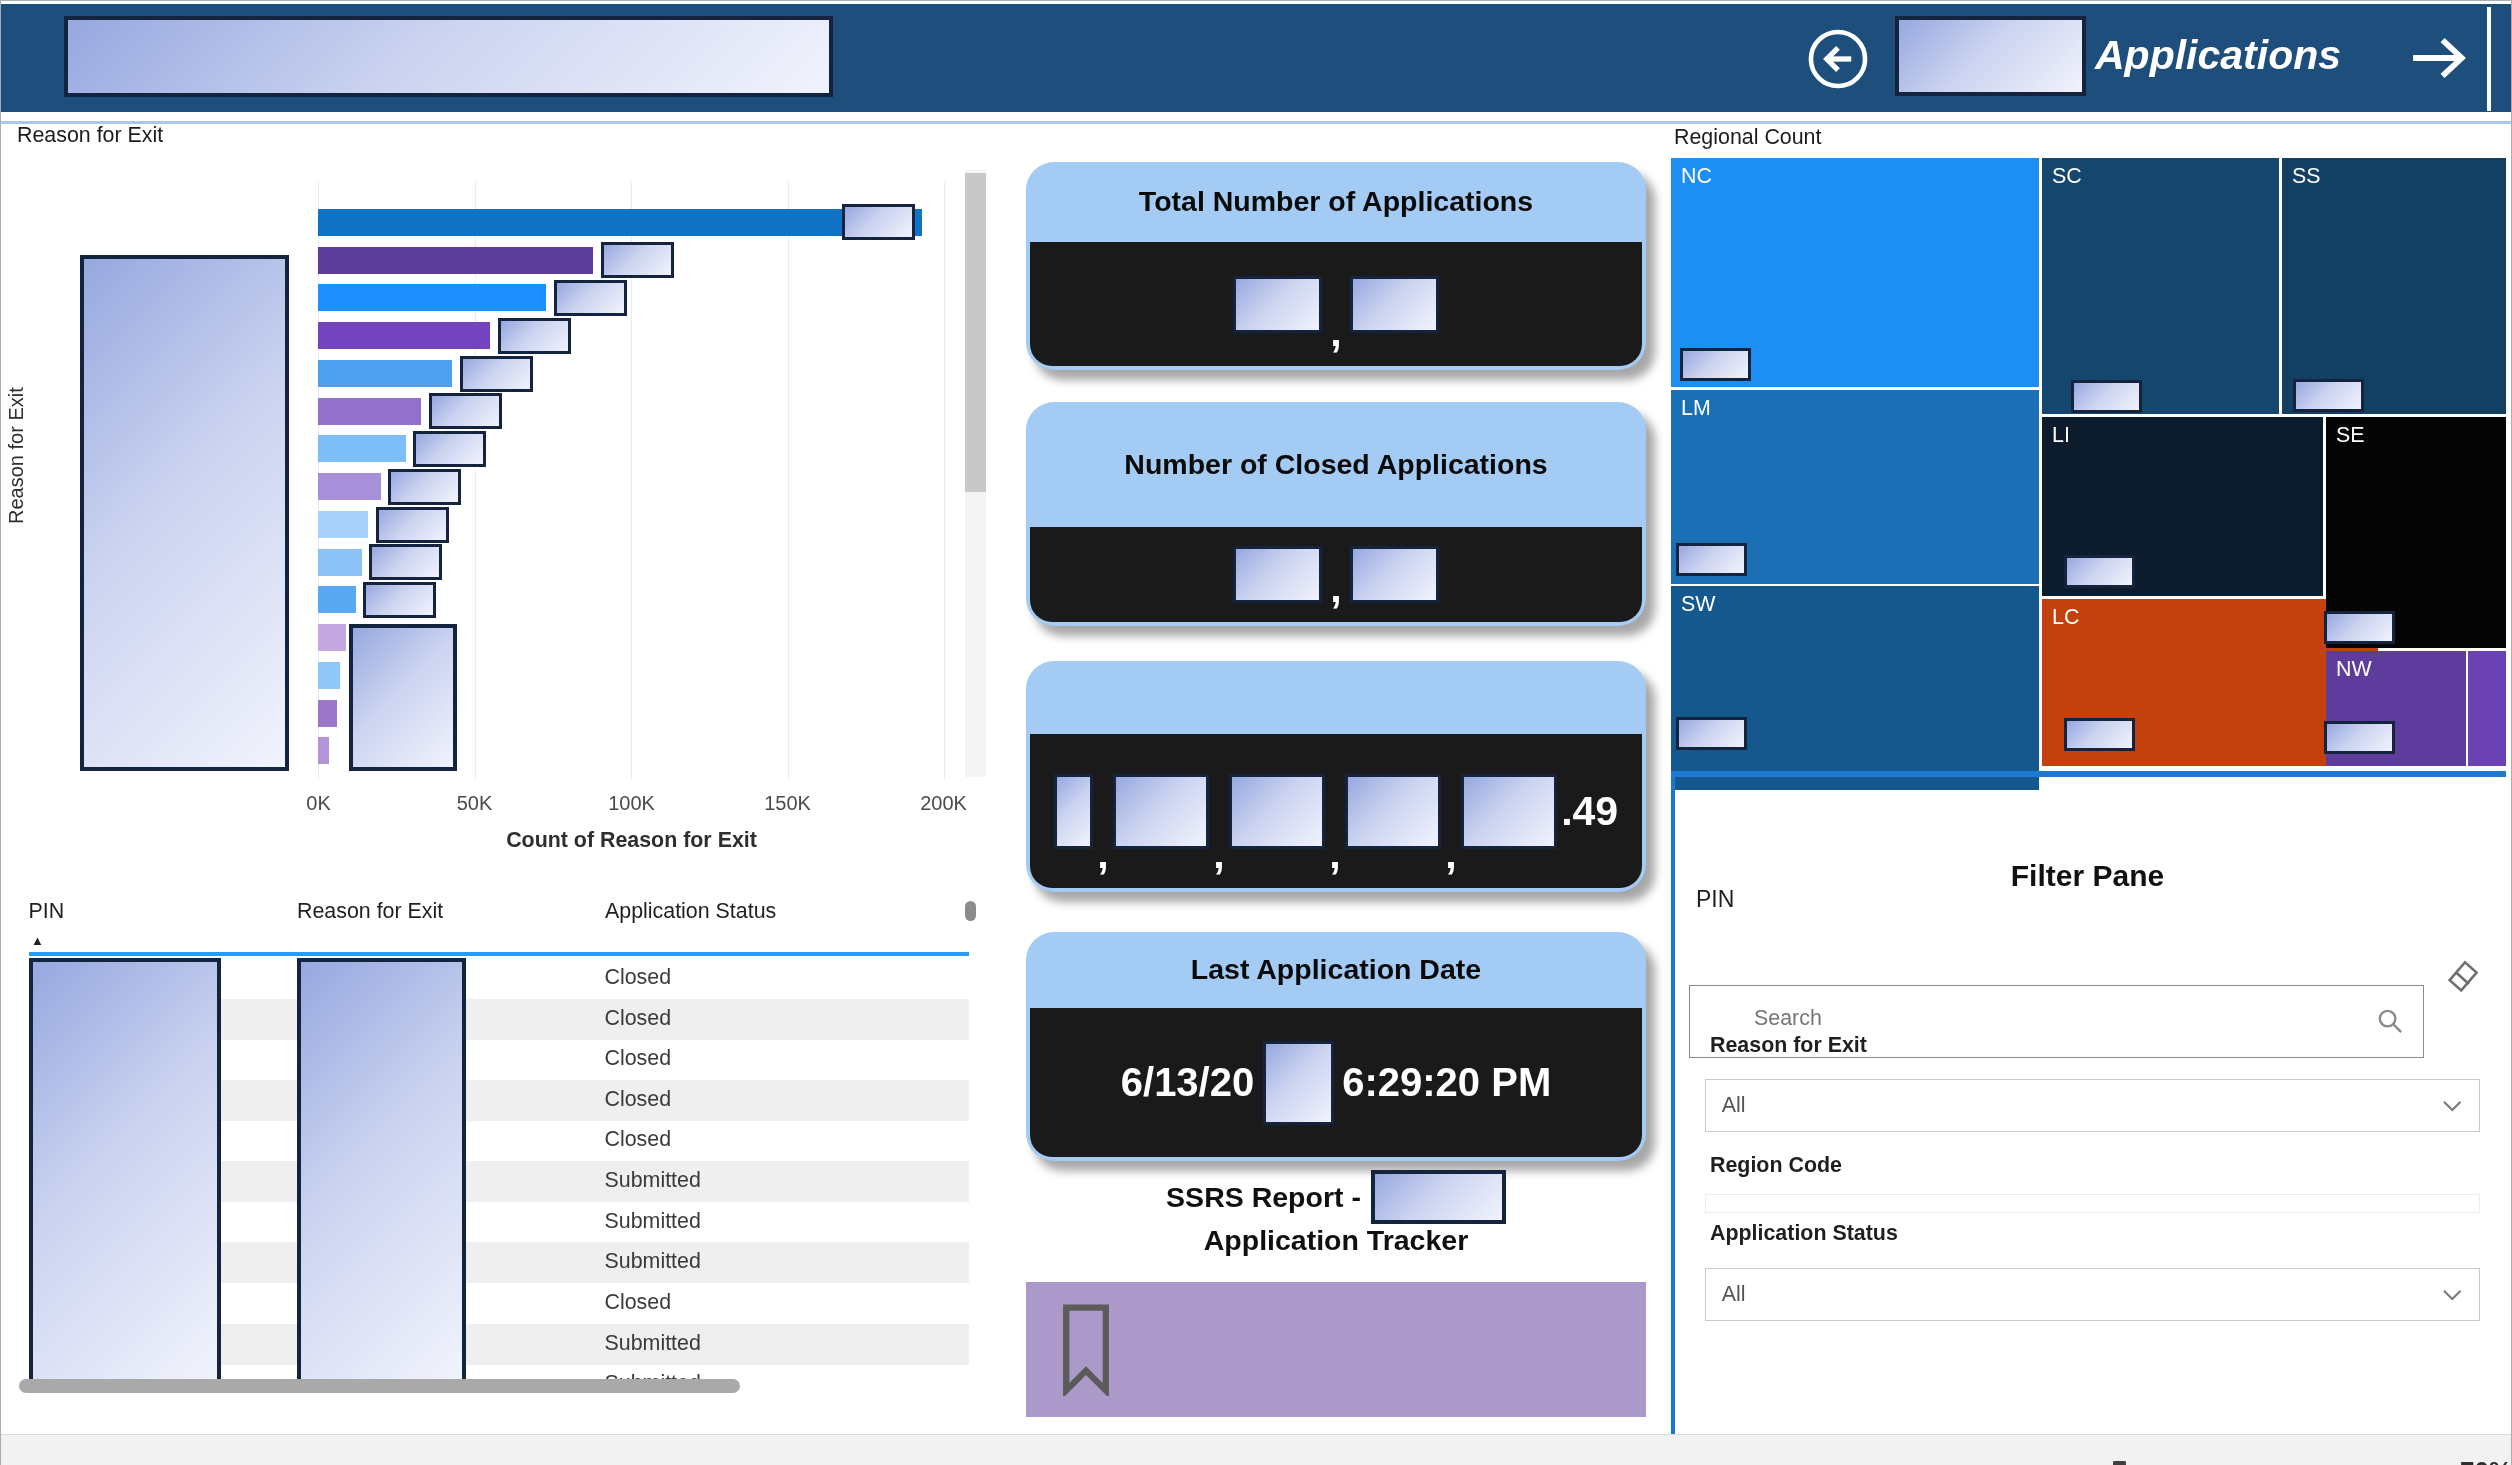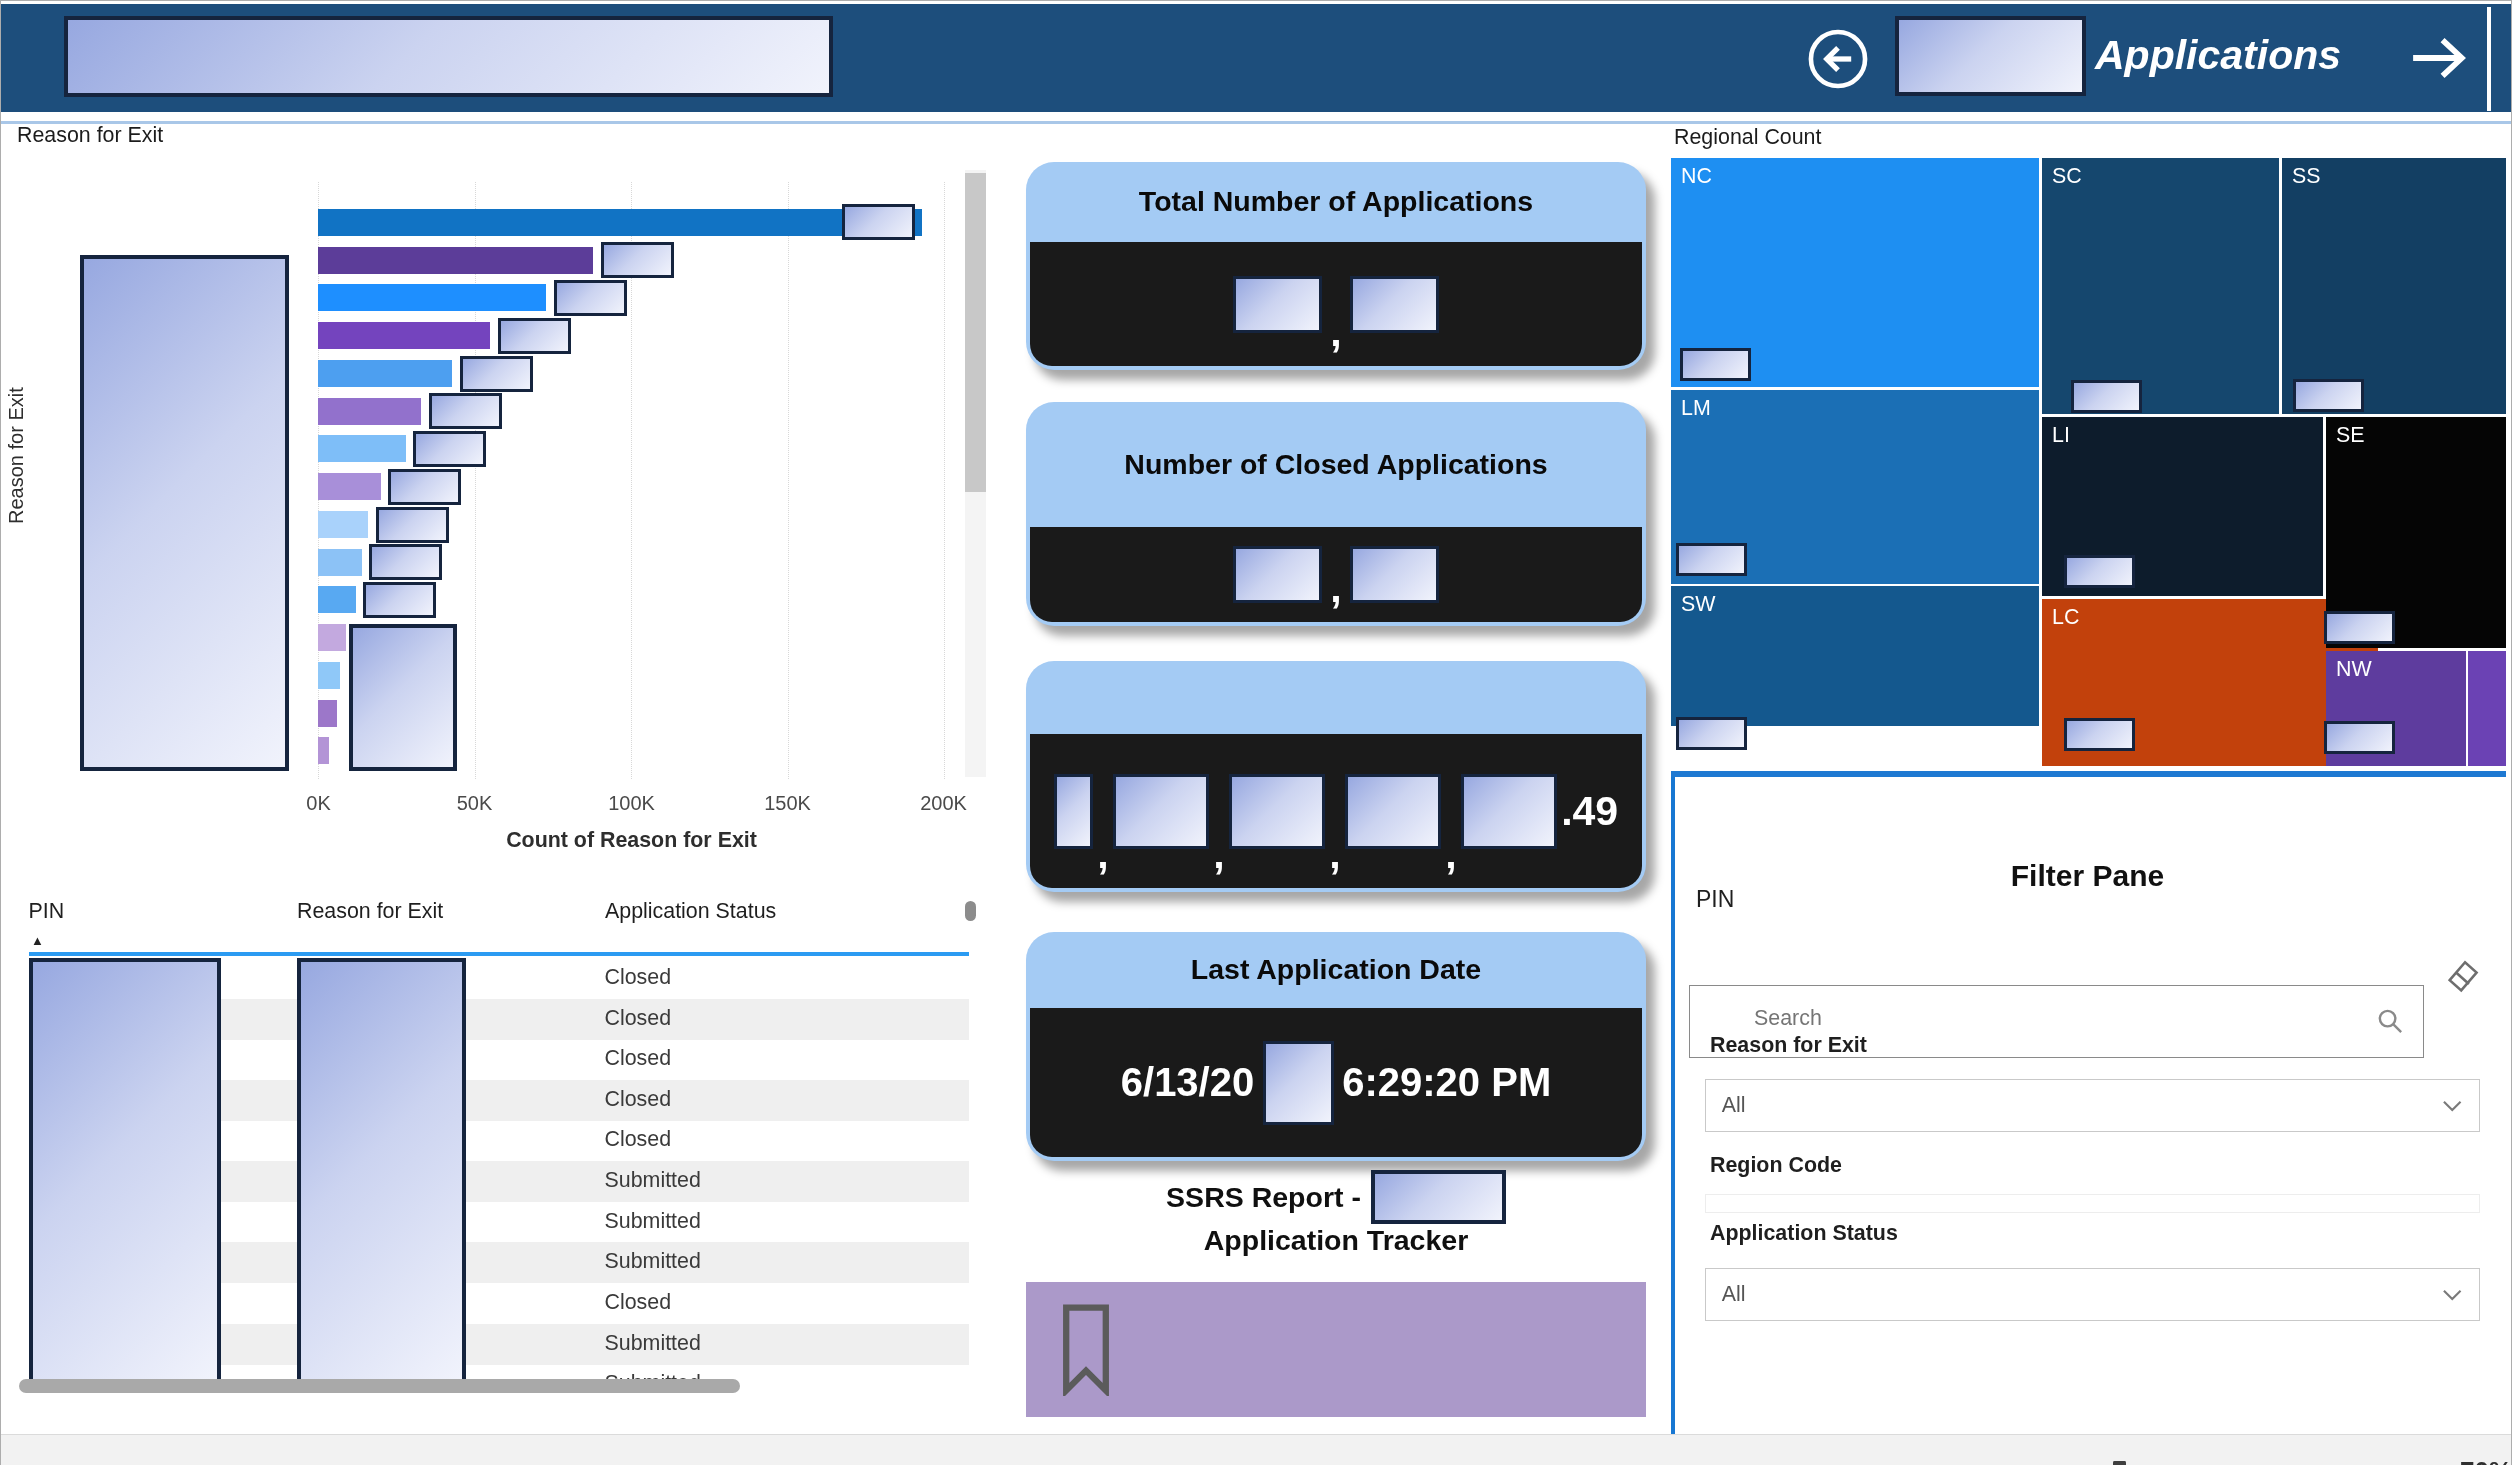--- a/index.html
+++ b/index.html
@@ -237,21 +237,21 @@
 <div class="abs tm-title" style="left:1674px;top:125px;">Regional Count</div>
 <div id="treemap" class="abs" style="left:1671px;top:158px;width:835px;height:610px;background:#ffffff;">
     <div class="tile" style="position: absolute; left: 0px; top: 0px; width: 368px; height: 229px; background: rgb(30, 143, 242);">
       <span class="tile-label">NC</span>
     </div>
     <div class="redact tile-box" style="position: absolute; left: 8.5px; top: 190px; width: 71px; height: 33px;"></div>
     <div class="tile" style="position: absolute; left: 0px; top: 232px; width: 368px; height: 194px; background: rgb(27, 111, 181);">
       <span class="tile-label">LM</span>
     </div>
     <div class="redact tile-box" style="position: absolute; left: 5px; top: 385px; width: 71px; height: 33px;"></div>
-    <div class="tile" style="position: absolute; left: 0px; top: 428px; width: 368px; height: 140px; background: rgb(20, 88, 142);">
+    <div class="tile" style="position: absolute; left: 0px; top: 428px; width: 368px; height: 204px; background: rgb(20, 88, 142);">
       <span class="tile-label">SW</span>
     </div>
     <div class="redact tile-box" style="position: absolute; left: 5px; top: 559px; width: 71px; height: 33px;"></div>
     <div class="tile" style="position: absolute; left: 371px; top: 0px; width: 237px; height: 256px; background: rgb(21, 71, 110);">
       <span class="tile-label">SC</span>
     </div>
     <div class="redact tile-box" style="position: absolute; left: 400px; top: 222px; width: 71px; height: 33px;"></div>
     <div class="tile" style="position: absolute; left: 371px; top: 259px; width: 281px; height: 179px; background: rgb(13, 28, 44);">
       <span class="tile-label">LI</span>
     </div>

